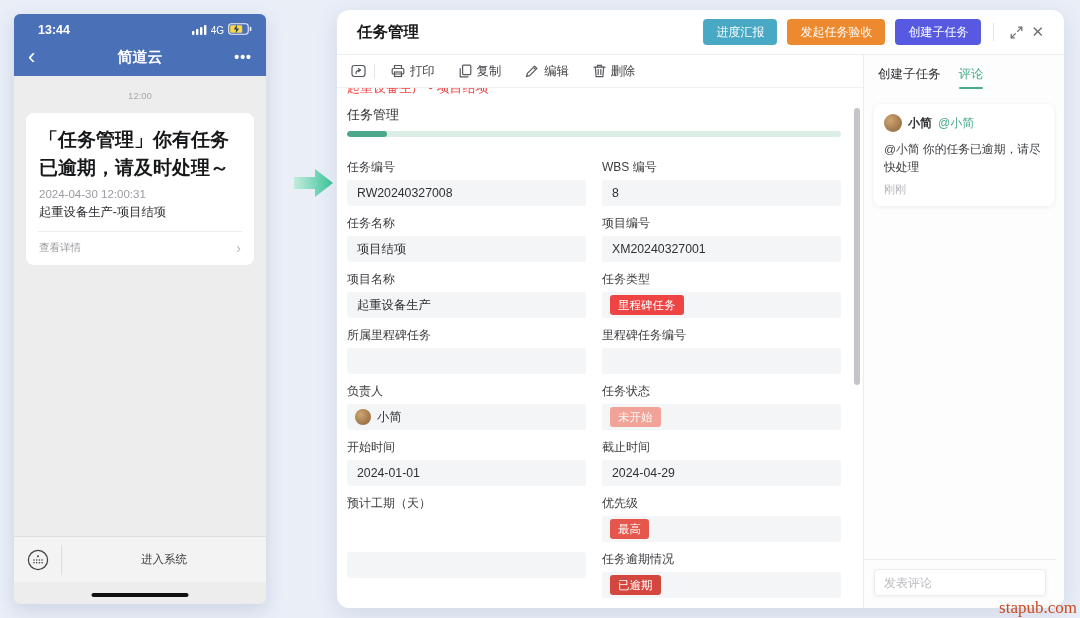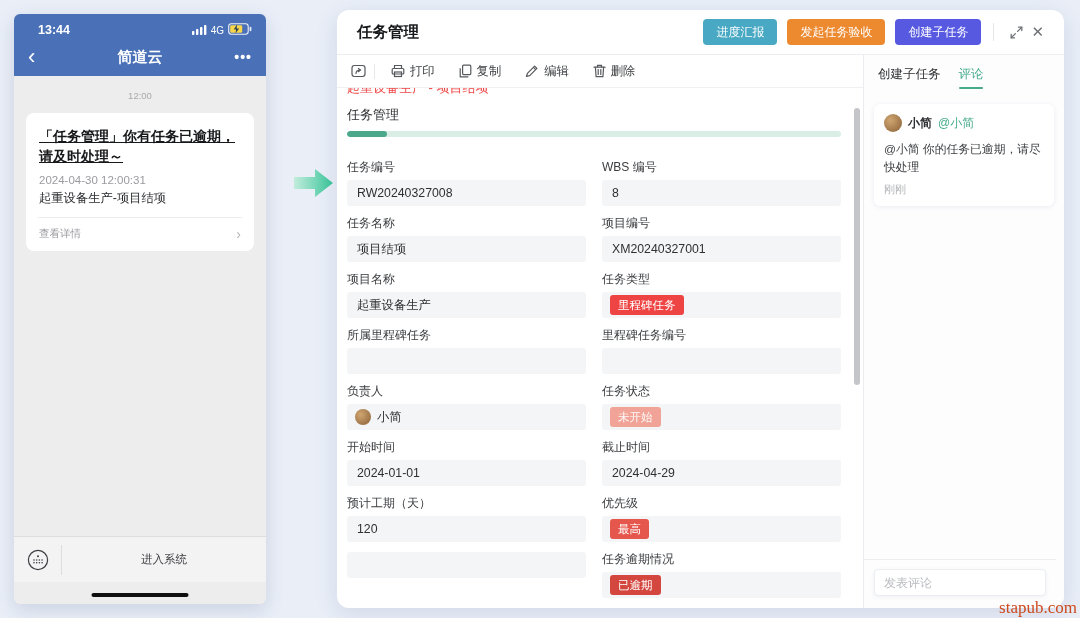--- a/index.html
+++ b/index.html
@@ -13,21 +13,21 @@
   .status-row { display:flex; justify-content:space-between; align-items:center; height:20px; }
   .status-time { font-size:12.5px; font-weight:bold; padding-left:10px; }
   .status-right { display:flex; align-items:center; gap:4px; }
   .net-label { font-size:10px; }
   .nav-row { display:flex; align-items:center; height:34px; }
   .back-ch { font-size:22px; line-height:20px; width:24px; cursor:default; }
   .nav-title { flex:1; text-align:center; font-size:15px; font-weight:bold; }
   .more-dots { width:24px; text-align:right; letter-spacing:1px; font-size:14px; font-weight:bold; }
   .chat-ts { text-align:center; font-size:9.5px; color:#a9a9ad; margin-top:14px; }
   .msg-card { background:#fff; border-radius:8px; margin:12px 12px 0; padding:13px 13px 9px; }
-  .msg-title { font-size:14px; font-weight:bold; color:#17181a; line-height:1.45;text-decoration:underline; }
+  .msg-title { font-size:19px; font-weight:bold; color:#17181a; line-height:1.45; }
   .msg-date { font-size:11.5px; color:#9a9aa0; margin-top:7px; }
   .msg-task { font-size:12.3px; color:#2a2b2e; margin-top:4px; }
   .msg-divider { border-top:1px solid #ededf0; margin:10px -1px 0; }
   .msg-footer { display:flex; align-items:center; justify-content:space-between; padding-top:8px; cursor:pointer; }
   .msg-link { font-size:10.5px; color:#9a9aa0; }
   .msg-chev { color:#b4b4ba; font-size:14px; }
   .phone-bottom { position:absolute; left:0; right:0; bottom:22px; height:46px; border-top:1px solid #dddde0;
                   background:#f3f3f4; display:flex; align-items:center; }
   .dial-wrap { width:48px; display:flex; justify-content:center; border-right:1px solid #dddde0; height:30px; align-items:center; }
   .enter-label { flex:1; text-align:center; font-size:11.5px; color:#3c3d40; }
@@ -328,23 +328,20 @@
           </div>
           <div class="field">
             <div class="flabel">截止时间</div>
             <div class="fbox">
                 <span>2024-04-29</span>
               </div>
           </div>
 
           <div class="field">
             <div class="flabel">预计工期（天）</div>
-            <div class="fbox">
-                <span>120</span>
-              </div>
           </div>
           <div class="field">
             <div class="flabel">优先级</div>
             <div class="fbox pad-badge">
                 <span class="tag tag-red">最高</span>
               </div>
           </div>
 
           <div class="field">
             <div class="fbox"></div>

